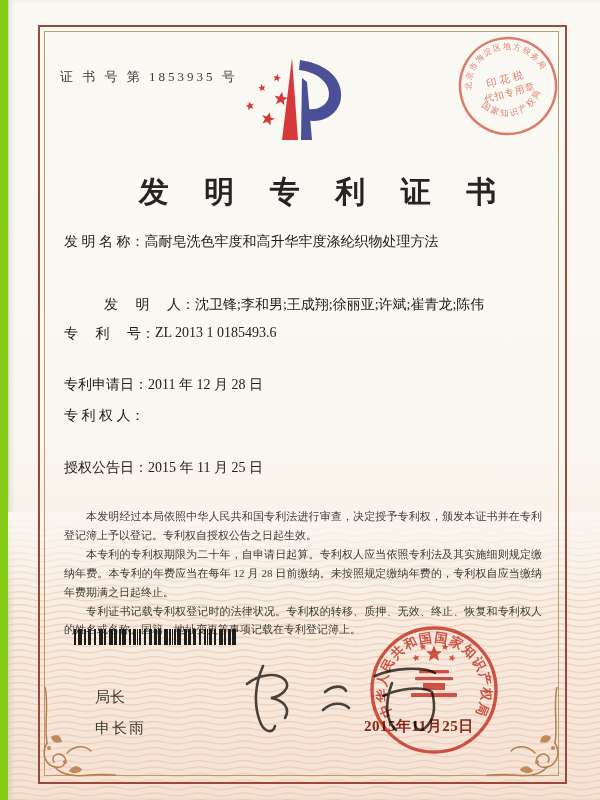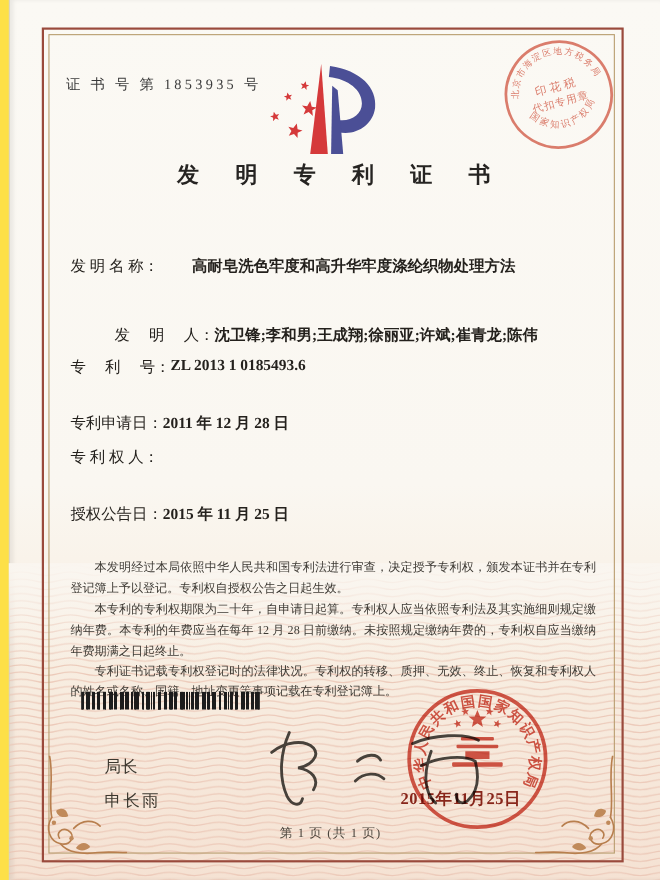--- a/index.html
+++ b/index.html
@@ -1,45 +1,45 @@
 <!DOCTYPE html>
 <html><head>
 <meta charset="utf-8">
 <style>
   html,body{margin:0;padding:0;}
   .stage{
     position:relative;width:600px;height:800px;overflow:hidden;
-    background:#fde047;
+    background:#84cc16;
     font-family:"Liberation Serif","DejaVu Serif",serif;
     color:#2e2b27;
   }
   .paper{
     position:absolute;left:8px;top:0;right:0;bottom:0;
     background:linear-gradient(180deg,#fbf9f4 0%,#faf7f1 55%,#f8efe3 72%,#f5e2d3 100%);
     border-left:1px solid #d9d4cb;
     box-shadow:inset 3px 0 4px rgba(0,0,0,.07);
   }
   .waves{position:absolute;left:8px;top:512px;width:592px;height:288px;opacity:.85;}
   .wave-fade{position:absolute;left:8px;top:512px;width:592px;height:95px;
     background:linear-gradient(180deg,#faf6f0 0%,rgba(250,246,240,0) 100%);}
   .frame-outer{position:absolute;left:38px;top:25px;width:525px;height:755px;
     border:2px solid #9a4a3c;}
   .frame-inner{position:absolute;left:44px;top:31px;width:513px;height:743px;
     border:1px solid #b89d6e;}
   .cert-no{position:absolute;left:60px;top:68px;font-size:13px;letter-spacing:3px;color:#3a3a3a;}
   .logo{position:absolute;left:240px;top:52px;width:110px;height:100px;}
   .tax-stamp{position:absolute;left:452px;top:30px;width:112px;height:112px;
     transform:rotate(-15deg);opacity:.85;mix-blend-mode:multiply;}
-  .title{position:absolute;left:38px;top:145px;width:525px;text-align:center;
-    font-size:20px;font-weight:bold;letter-spacing:14px;padding-left:10px;color:#262422;}
+  .title{position:absolute;left:38px;top:172px;width:525px;text-align:center;
+    font-size:30px;font-weight:bold;letter-spacing:14px;padding-left:24px;color:#262422;}
   .fields{position:absolute;left:64px;top:230px;width:486px;font-size:14px;color:#24211d;}
   .frow{position:absolute;left:0;display:flex;align-items:flex-start;}
   .frow .lab{white-space:pre;flex:none;}
-  .frow .val{white-space:pre-wrap;font-weight:bold;}
-  .r0{top:3px;gap:30px;} .r1{top:66px;margin-left:40px;} .r2{top:95px;justify-content:space-between;} .r3{top:146px;align-items:flex-end;} .r4{top:177px;} .r5{top:229px;}
+  .frow .val{white-space:pre-wrap;}
+  .r0{top:3px;} .r1{top:66px;margin-left:40px;} .r2{top:95px;justify-content:space-between;} .r3{top:146px;align-items:flex-end;} .r4{top:177px;} .r5{top:229px;}
   .paras{position:absolute;left:64px;top:507px;width:478px;font-size:11px;
     line-height:1.72;text-align:justify;color:#3e3a34;}
   .paras p{margin:0;text-indent:2em;}
   .barcode{position:absolute;left:74px;top:629px;width:162px;height:16px;
     background-image:
       repeating-linear-gradient(90deg,#1c1c1c 0 2px,transparent 2px 5px),
       repeating-linear-gradient(90deg,#1c1c1c 0 1px,transparent 1px 7px),
       repeating-linear-gradient(90deg,transparent 0 4px,#1c1c1c 4px 6px,transparent 6px 11px);
   }
   .signer-title{position:absolute;left:95px;top:688px;font-size:15px;color:#3c382f;
@@ -211,14 +211,13 @@
         <rect x="59" y="54" width="30" height="3.2" rx="1"></rect>
         <rect x="55" y="61" width="38" height="3.2" rx="1"></rect>
         <rect x="63" y="67" width="22" height="7"></rect>
         <rect x="51" y="77" width="46" height="4" rx="1"></rect>
       </g>
     </g>
   </svg>
 
   <div class="seal-date">2015年11月25日</div>
 
-  <div class="footer">第 1 页 (共 1 页)</div>
 </div>
 
 </body></html>

